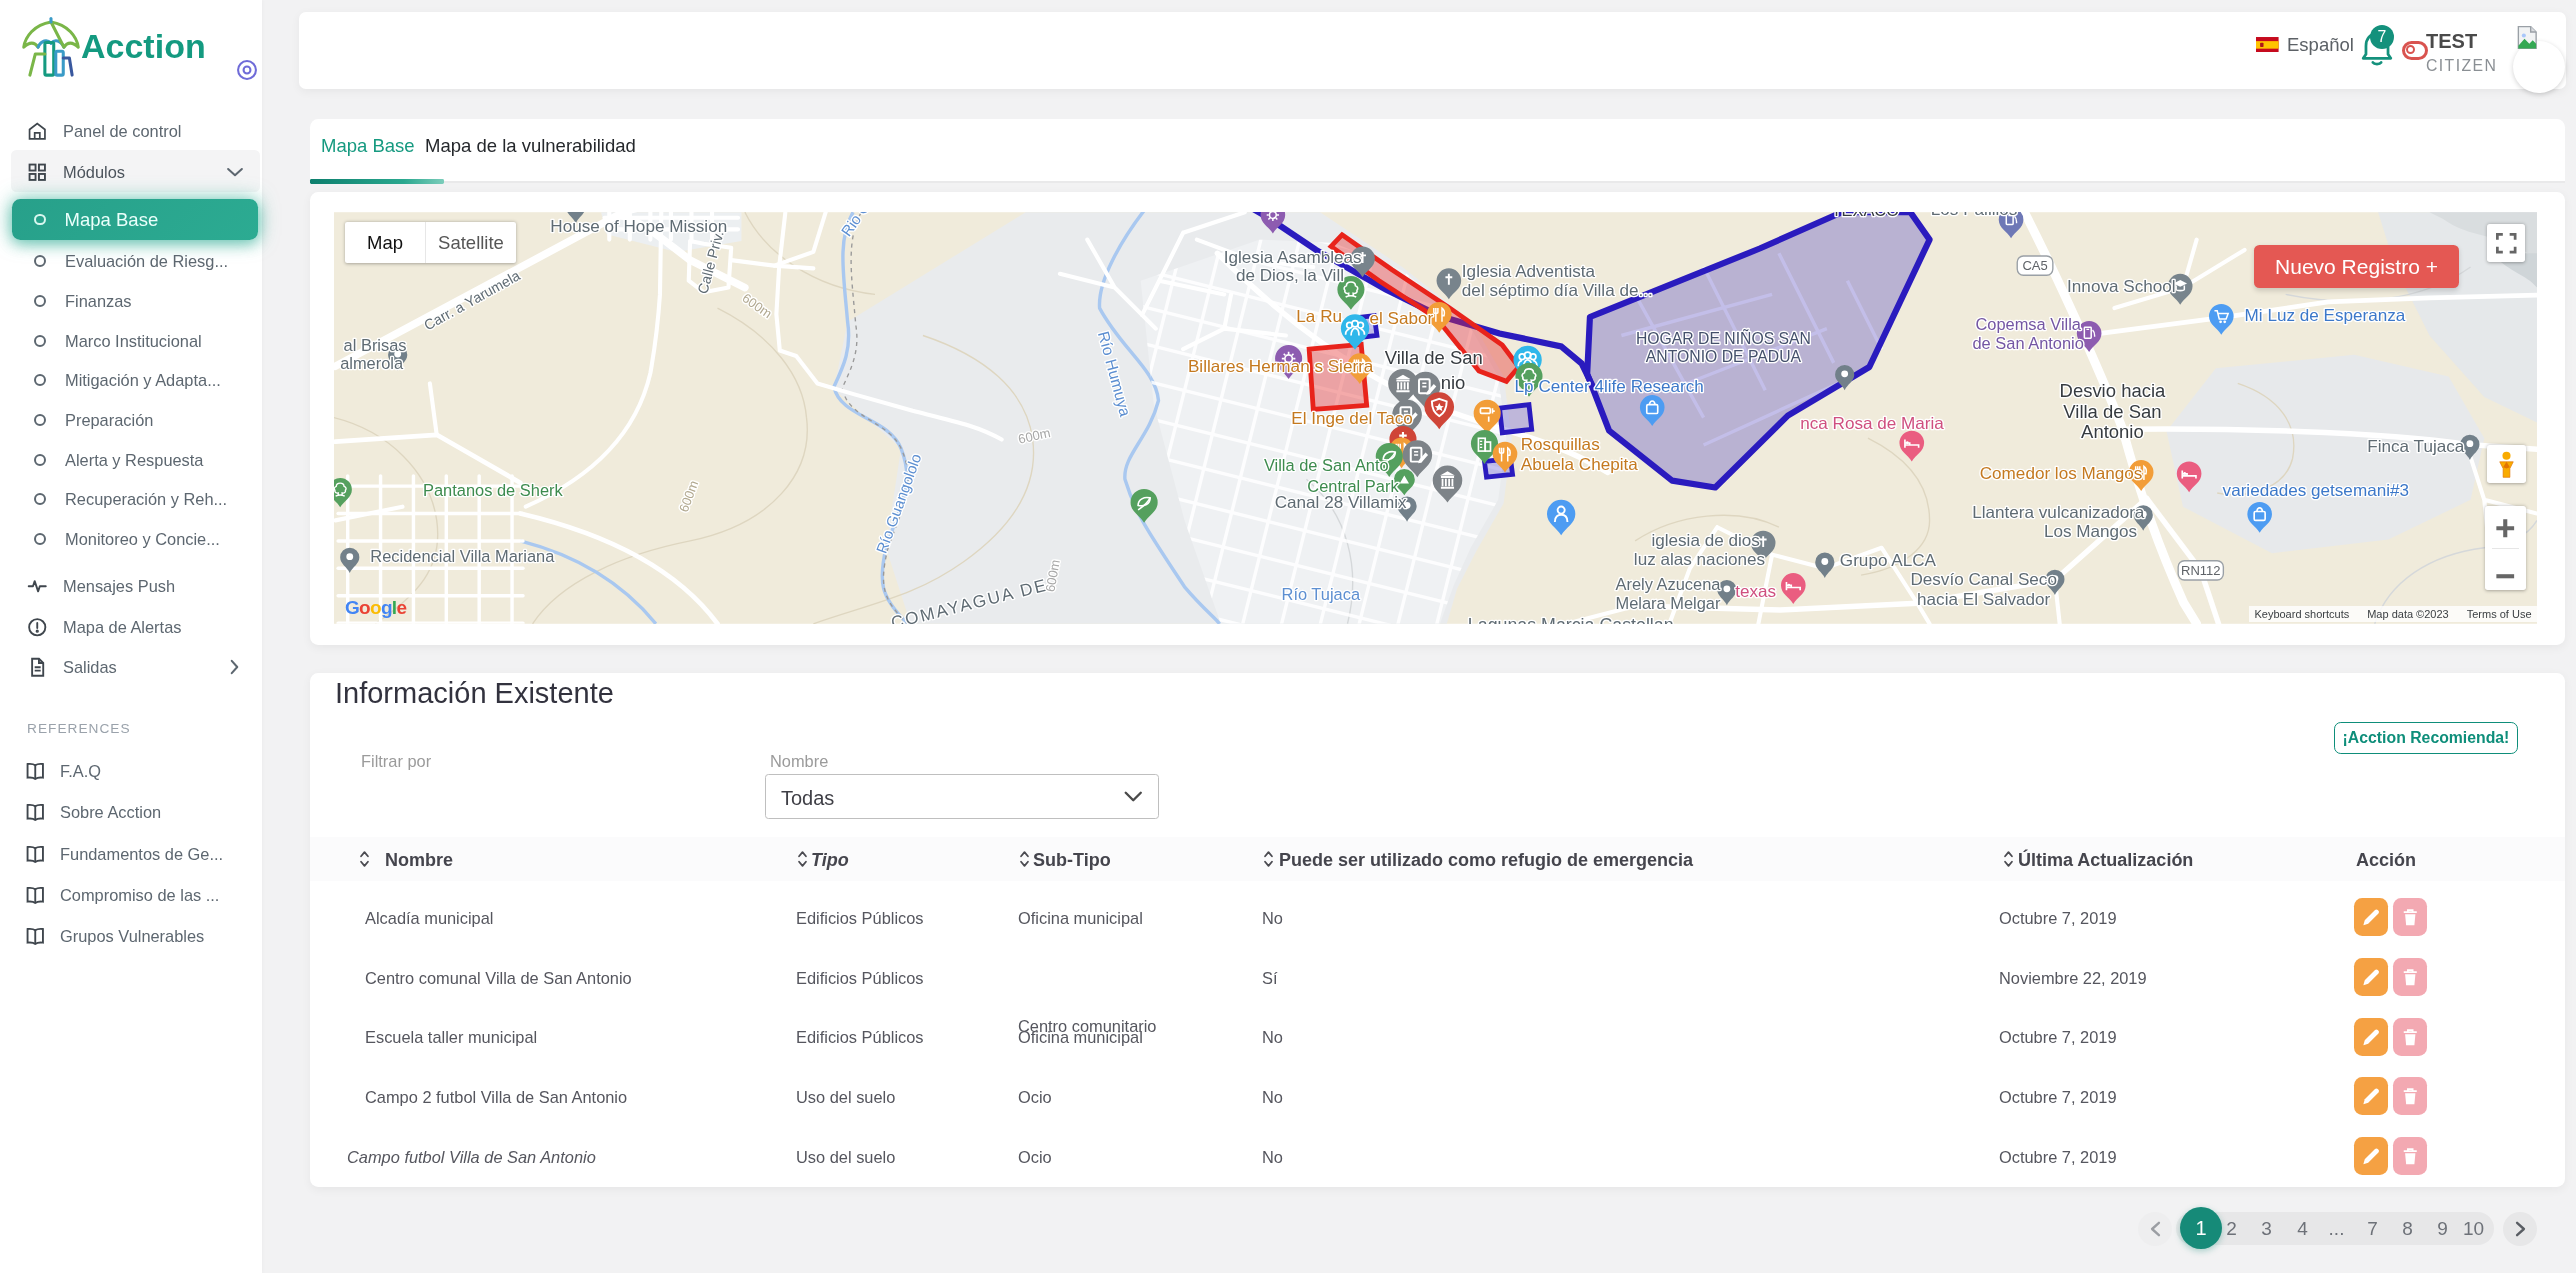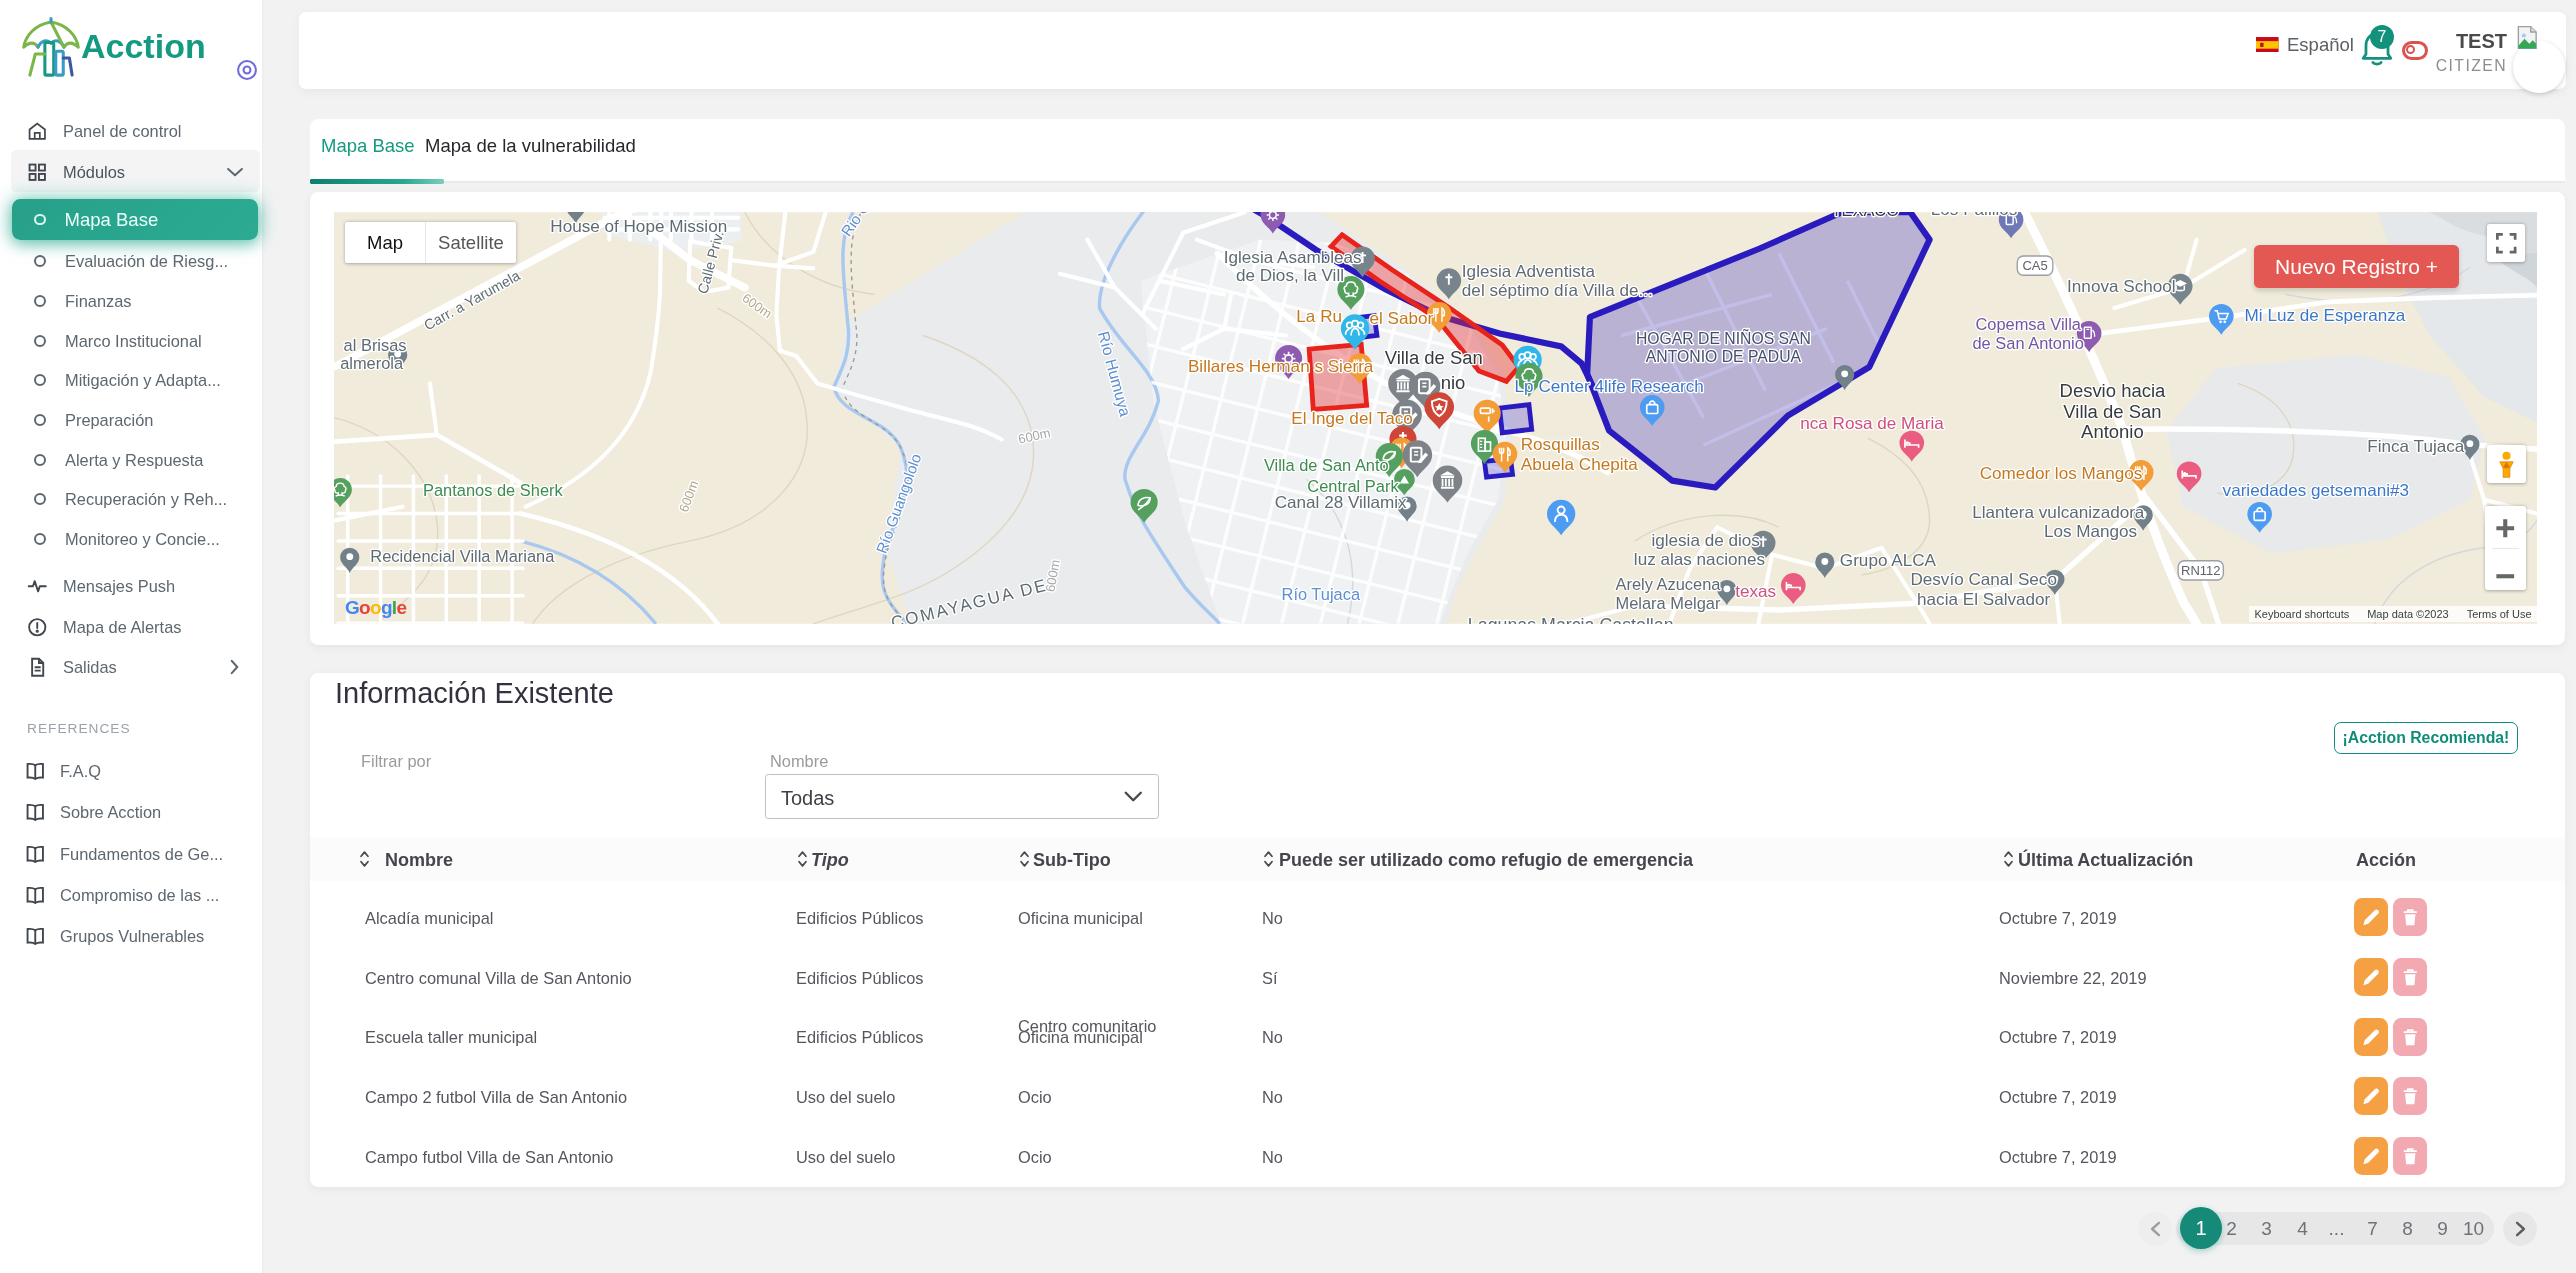--- a/index.html
+++ b/index.html
@@ -20,21 +20,21 @@
 .chev { stroke:#5d6770; stroke-width:3; fill:none; stroke-linecap:round; stroke-linejoin:round; }
 
 
 #topbar { position:absolute; left:299px; top:11.6px; width:2267px; height:77px; background:#fff; border-radius:6.8px; box-shadow:0 2.7px 9.6px rgba(0,0,0,0.05); z-index:4; }
 #flag { position:absolute; left:1957px; top:25px; width:22.6px; height:15.8px; }
 #espanol { position:absolute; left:1988px; top:22px; font-size:18.5px; color:#5c6166; }
 #belli { position:absolute; left:2060px; top:16.4px; }
 #badge7 { position:absolute; left:2071px; top:13.7px; width:24px; height:24px; background:#14917c; border-radius:50%; color:#fff; font-size:15.8px; text-align:center; line-height:24px; }
 #toggle { position:absolute; left:2103px; top:29.5px; width:26px; height:18.5px; border:3.4px solid #d9534f; border-radius:9.6px; }
 #toggle::after { content:""; position:absolute; left:0.7px; top:1.4px; width:9px; height:9px; border:2.7px solid #d9534f; border-radius:50%; box-sizing:border-box; }
-#utest { position:absolute; left:2127px; top:18px; width:36px; text-align:right; width:81px;}
+#utest { position:absolute; left:2127px; top:18px; width:36px; text-align:left; width:81px;}
 #utest .t1 { font-size:20px; font-weight:bold; color:#4a4a4a; }
 #utest .t2 { font-size:15.8px; color:#8a8f94; letter-spacing:1.4px; margin-top:4.1px;}
 #avatar { position:absolute; left:2214px; top:29.5px; width:52px; height:52px; background:#fff; border-radius:50%; box-shadow:0 1.4px 5.5px rgba(0,0,0,0.18); }
 #brokenimg { position:absolute; left:2218px; top:13.7px; width:20.5px; height:25px; }
 
 
 #tabsbar { position:absolute; left:310px; top:119px; width:2255px; height:62px; background:#fff; border-radius:8.2px 8.2px 0 0; z-index:2; }
 #tab1 { position:absolute; left:321px; top:135px; font-size:18.5px; color:#169a80; z-index:3;}
 #tab2 { position:absolute; left:425px; top:135px; font-size:18.5px; color:#25282c; z-index:3;}
 #tabline-gray { position:absolute; left:310px; top:181px; width:2255px; height:2.1px; background:#e9e9ea; z-index:2;}
@@ -807,21 +807,21 @@
       <svg width="18.5" height="18.5" viewBox="0 0 27 27">
         <path d="M2 25 L4 18 L19 3 C20 2 22 2 23 3 L24 4 C25 5 25 7 24 8 L9 23 Z" fill="#fff"></path>
       </svg>
     </div>
 <div class="abtn del" style="left:2083px;top:404px;">
       <svg width="18.5" height="18.5" viewBox="0 0 27 27">
         <path d="M4 6 H23 M10 6 V3 H17 V6" stroke="#fff" stroke-width="2.5" fill="none"></path>
         <path d="M6 9 H21 L19.5 25 H7.5 Z" fill="#fff"></path>
       </svg>
     </div>
-<div class="td" style="left:55px;top:475px;">Campo futbol Villa de San Antonio</div>
+<div class="td" style="left:37px;top:475px;font-style:italic;">Campo futbol Villa de San Antonio</div>
 <div class="td" style="left:486px;top:475px;">Uso del suelo</div>
 <div class="td" style="left:708px;top:475px;">Ocio</div>
 <div class="td" style="left:952px;top:475px;">No</div>
 <div class="td" style="left:1689px;top:475px;">Octubre 7, 2019</div>
 <div class="abtn edit" style="left:2044px;top:464px;">
       <svg width="18.5" height="18.5" viewBox="0 0 27 27">
         <path d="M2 25 L4 18 L19 3 C20 2 22 2 23 3 L24 4 C25 5 25 7 24 8 L9 23 Z" fill="#fff"></path>
       </svg>
     </div>
 <div class="abtn del" style="left:2083px;top:464px;">

